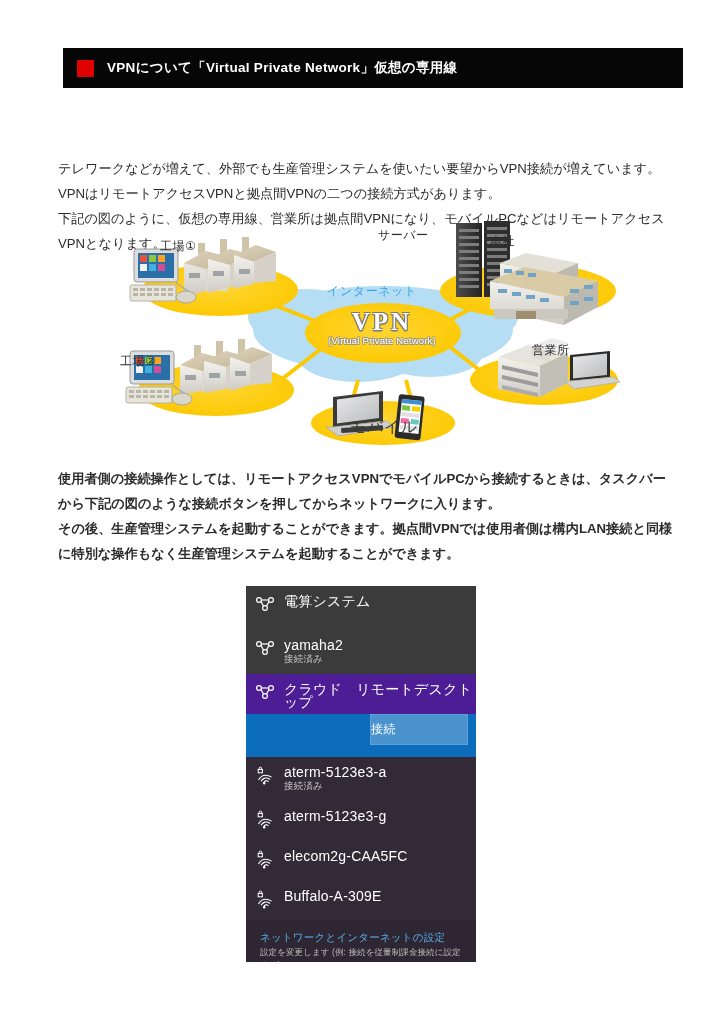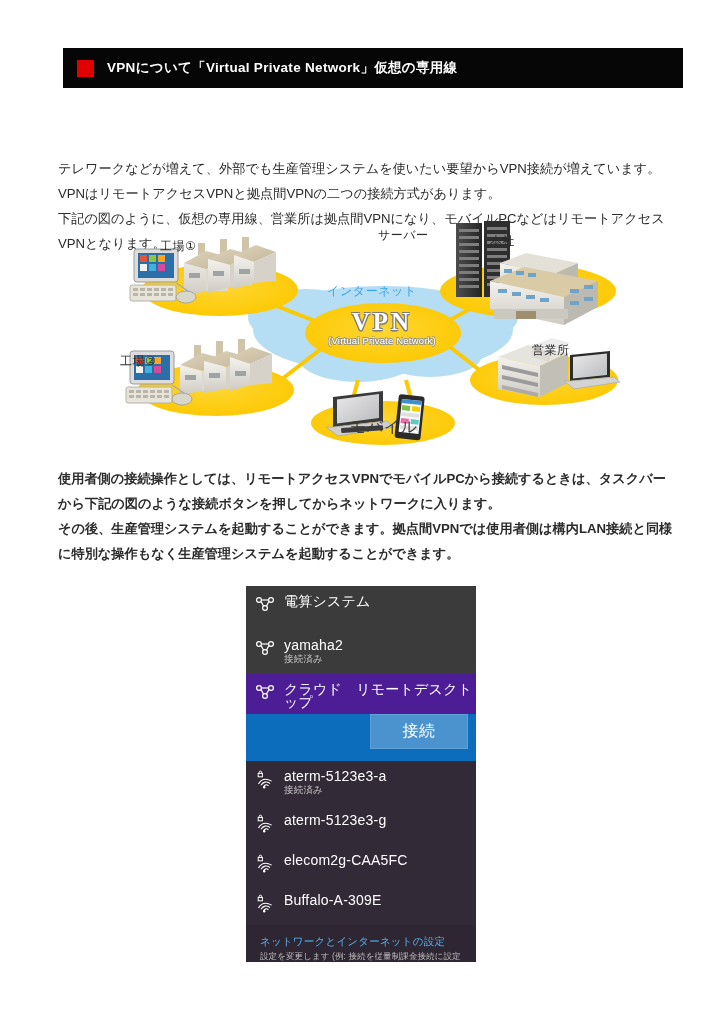--- a/index.html
+++ b/index.html
@@ -91,21 +91,21 @@
   }
   .net-row .txtwrap{flex:1 1 auto;}
   .net-name{font-size:14px;line-height:13px;color:#ffffff;letter-spacing:.2px;}
   .net-sub{font-size:9.5px;line-height:13px;color:#c8c8c8;letter-spacing:.2px;}
   .net-row.selected{background:#4c1d95;padding-bottom:5px;}
   .sel-actions{
     background:#0b6dbb;padding:0 8px 12px 8px;display:flex;justify-content:flex-end;
   }
   .connect-btn{
     background:#4a93cf;border:1px solid #5fa2d8;color:#ffffff;
-    font-size:16px;padding:6px 0;width:96px;text-align:center;
+    font-size:12px;padding:6px 0;width:96px;
     letter-spacing:.4px;
   }
   .wifi-zone{background:#332a38;}
   .wifi-row{
     display:flex;align-items:flex-start;padding:9px 0 9px 9px;
   }
   .wifi-row .ic{width:20px;flex:0 0 20px;margin-right:9px;margin-top:0px;}
 
   .settings-zone{background:#2e2632;padding:9px 9px 8px 14px;}
   .settings-link{

